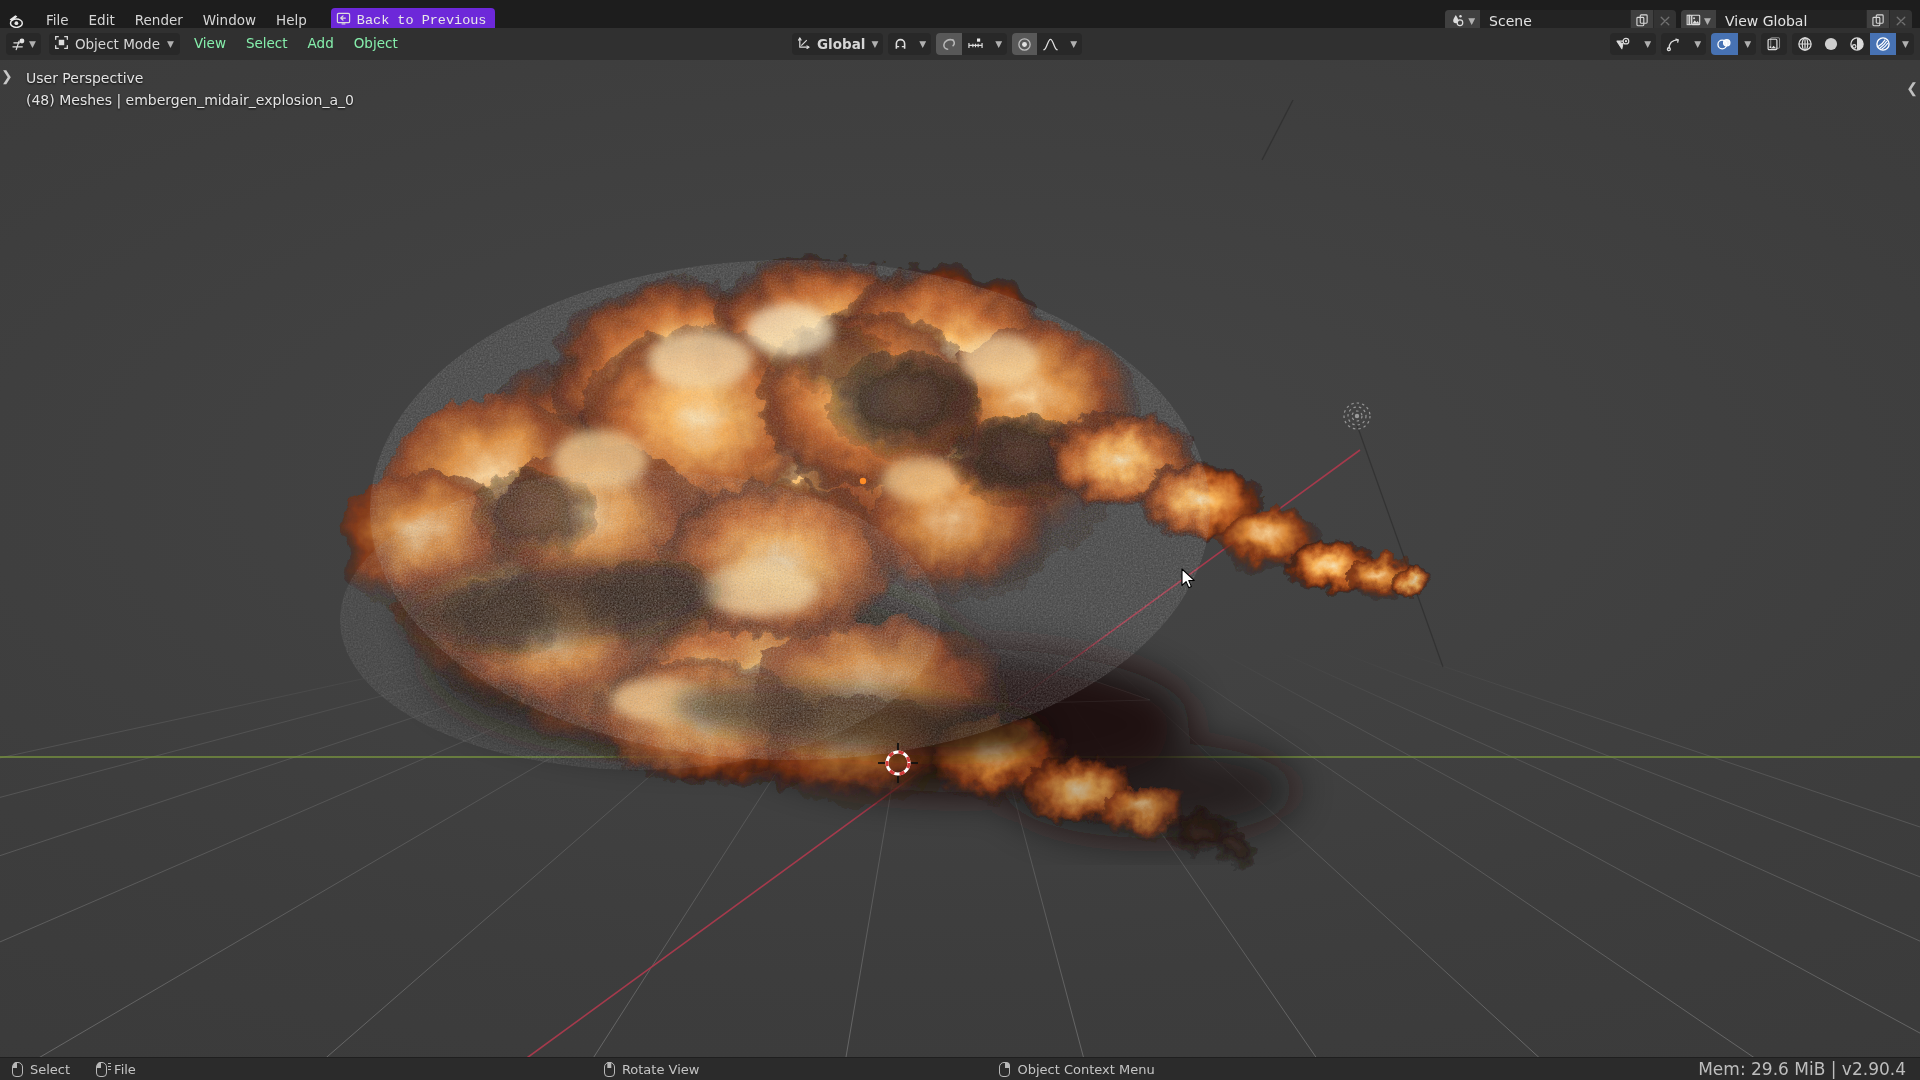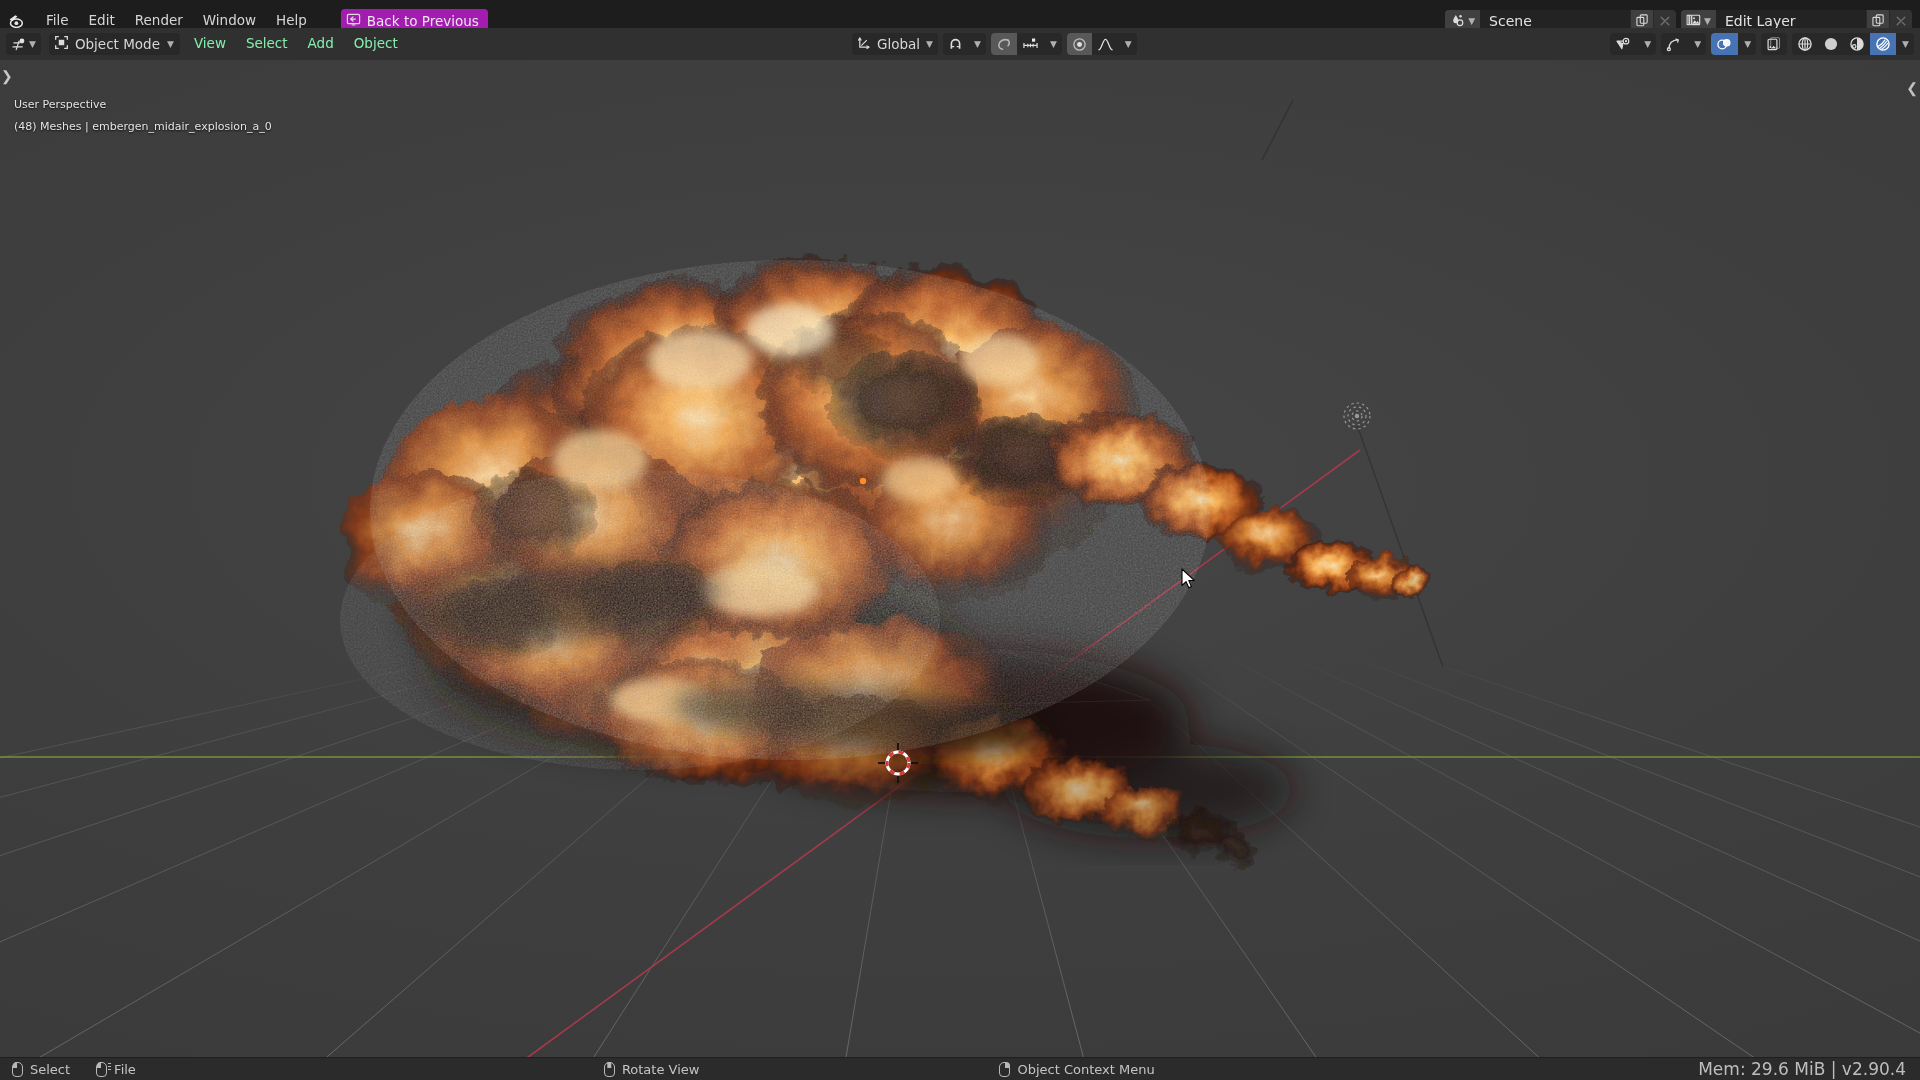--- a/index.html
+++ b/index.html
@@ -12,23 +12,23 @@
     background:#1d1d1d; display:flex; align-items:center; padding-left:6px;
   }
   .blender-logo { width:22px; height:22px; margin-right:8px; display:flex;
     align-items:center; justify-content:center; }
   .menu-item {
     color:#d6d6d6; font-size:13.5px; padding:3px 10px; border-radius:3px;
     white-space:nowrap; line-height:1;
   }
 
   .back-btn {
-    display:flex; align-items:center; gap:6px; margin-left:24px;
-    background:#a21caf; border-radius:4px; padding:3px 9px 3px 5px;
-    color:#e8e8e8; font-size:13.5px;
+    display:flex; align-items:center; gap:6px; margin-left:14px;
+    background:#6d28d9; border-radius:4px; padding:3px 9px 3px 5px;
+    color:#e8e8e8; font-size:13.5px;font-family:Liberation Mono, monospace;
   }
 
   .topbar-right { margin-left:auto; display:flex; align-items:center;
     gap:5px; padding-right:8px; }
 
   .id-block { display:flex; align-items:stretch; height:21px;
     background:#282828; border-radius:4px; overflow:hidden; }
   .id-icon { background:#404040; display:flex; align-items:center;
     gap:2px; padding:0 5px; }
   .id-name { background:#232323; color:#e2e2e2; font-size:14px;
@@ -47,38 +47,38 @@
   .grp > .cell { display:flex; align-items:center; justify-content:center;
     height:22px; padding:0 5px; }
   .grp > .cell.on { background:#4772b3; }
   .grp > .cell.sel { background:#585858; }
   .btn-txt { color:#86efac; font-size:13.5px; padding:3px 10px;
     border-radius:3px; white-space:nowrap; line-height:1; }
   .mode-block { display:flex; align-items:center; background:#282828;
     border-radius:4px; height:22px; padding:0 6px 0 5px; gap:6px;
     color:#d6d6d6; font-size:13.5px; margin-right:4px; }
   .chev { font-size:9px; color:#b0b0b0; margin-left:1px; }
-  .vp-center { position:absolute; left:852px; display:flex;
-    align-items:center; gap:5px; }
+  .vp-center { position:absolute; left:792px; display:flex;
+    align-items:center; gap:5px;font-weight:bold; }
   .vp-right { margin-left:auto; display:flex; align-items:center; gap:5px; }
   .transform-block { display:flex; align-items:center; background:#282828;
     border-radius:4px; height:22px; padding:0 5px; gap:5px;
     color:#d6d6d6; font-size:13.5px; }
 
   
   .viewport {
     position:absolute; top:60px; left:0; width:1920px; height:1003px;
     background:
       radial-gradient(ellipse 140% 110% at 48% 42%, #464646 0%, #3d3d3d 45%, #363636 100%);
     overflow:hidden;
   }
   .vp-svg { position:absolute; inset:0; width:100%; height:100%; }
 
-  .vp-text { position:absolute; left:14px; color:#e4e4e4;
-    font-size:11px; text-shadow:0 1px 2px rgba(0,0,0,.85);margin-top:28px; }
+  .vp-text { position:absolute; left:26px; color:#e4e4e4;
+    font-size:14px; text-shadow:0 1px 2px rgba(0,0,0,.85); }
   .vp-text.l1 { top:10px; }
   .vp-text.l2 { top:32px; }
   .sidebar-arrow { position:absolute; left:1px; top:8px;
     color:#c8c8c8; font-size:14px; }
   .right-arrow { position:absolute; right:2px; top:20px;
     color:#c0c0c0; font-size:14px; }
 
   
   .statusbar {
     position:absolute; bottom:0; left:0; width:1920px; height:23px;
@@ -163,21 +163,21 @@
       <div class="id-icon">
         <svg width="15" height="15" viewBox="0 0 16 16">
           <rect x="1.2" y="2.4" width="2" height="10" fill="none" stroke="#dcdcdc" stroke-width="1.1"></rect>
           <rect x="3.6" y="2.4" width="2" height="10" fill="none" stroke="#dcdcdc" stroke-width="1.1"></rect>
           <rect x="6.2" y="2.4" width="8.4" height="10" rx="0.8" fill="none" stroke="#dcdcdc" stroke-width="1.2"></rect>
           <circle cx="8.6" cy="5.6" r="1.0" fill="#dcdcdc"></circle>
           <path d="M6.5 11.4 L9.4 7.8 L11.2 10.0 L12.4 8.6 L14.4 11.4Z" fill="#dcdcdc"></path>
         </svg>
         <span class="chev">▼</span>
       </div>
-      <div class="id-name">Edit Layer</div>
+      <div class="id-name">View Global</div>
       <div class="id-btn">
         <svg width="13" height="13" viewBox="0 0 14 14">
           <rect x="1" y="3.6" width="7.4" height="9" rx="1" fill="none" stroke="#d8d8d8" stroke-width="1.2"></rect>
           <rect x="4.6" y="1" width="7.4" height="9" rx="1" fill="none" stroke="#d8d8d8" stroke-width="1.2"></rect>
         </svg>
       </div>
       <div class="id-btn dim">
         <svg width="12" height="12" viewBox="0 0 12 12">
           <path d="M2.2 2.2 L9.8 9.8 M9.8 2.2 L2.2 9.8" stroke="#c8c8c8" stroke-width="1.3" stroke-linecap="round"></path>
         </svg>

